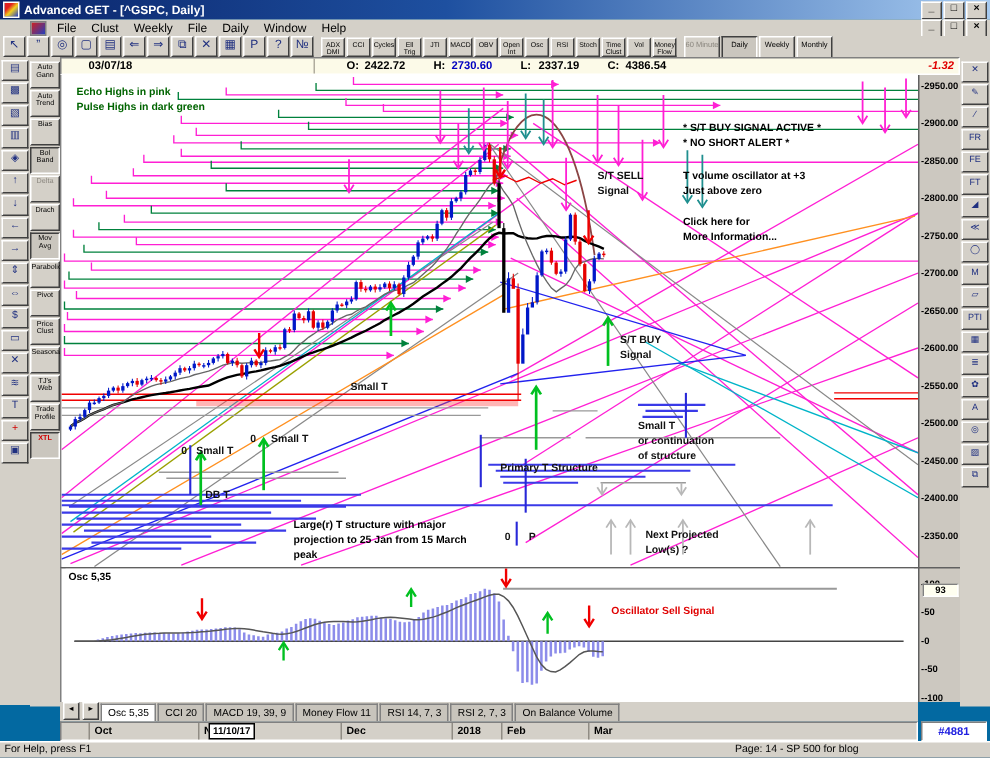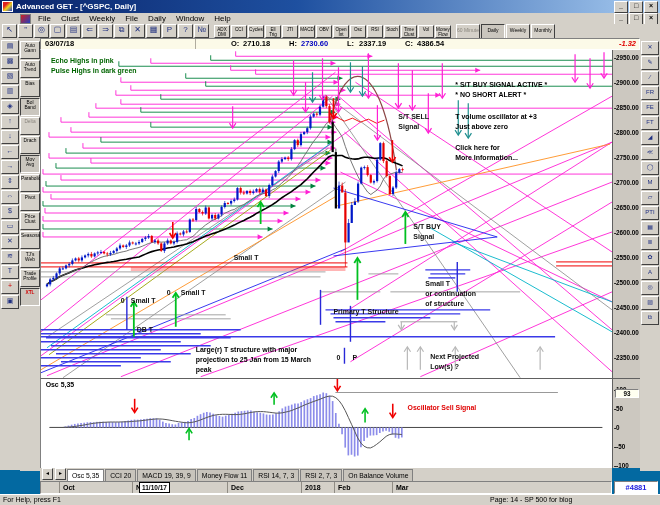--- a/index.html
+++ b/index.html
@@ -27,21 +27,21 @@
     border:1px solid;border-color:#fff #404040 #404040 #fff;font-size:4.6px;line-height:5px;
     text-align:center;overflow:hidden;padding-top:1px;box-sizing:border-box;}
   .tbperiod{width:22px;height:13px;margin-right:1px;background:#d4d0c8;color:#000;
     border:1px solid;border-color:#fff #404040 #404040 #fff;font-size:5px;line-height:5.5px;
     text-align:center;overflow:hidden;display:flex;align-items:center;justify-content:center;}
   .pressed{border-color:#404040 #fff #fff #404040 !important;background:#cac6be !important;}
   .disabled{color:#8a867e !important;}
   .quotebar{position:absolute;left:40px;top:38px;width:600px;height:12px;background:#fcfae8;
     border:1px solid;border-color:#808080 #fff #fff #808080;box-sizing:border-box;
     font-size:7.5px;font-weight:bold;color:#000;}
-  .qdate{position:absolute;left:1px;top:0;width:150px;height:10px;line-height:10px;padding-left:3px;
+  .qdate{position:absolute;left:1px;top:0;width:150px;height:10px;line-height:10px;padding-left:17px;
     border-right:1px solid #b0ac9e;}
   .qfield{position:absolute;top:0;height:10px;line-height:10px;}
   .qchange{position:absolute;right:3px;top:0;height:26px;line-height:10px;color:#e00000;font-style:italic;}
   .lefticons{position:absolute;left:0;top:38px;width:20px;height:430px;background:#d4d0c8;}
   .leftstudies{position:absolute;left:20px;top:38px;width:20px;height:430px;background:#d4d0c8;}
   .righticons{position:absolute;left:640px;top:38px;width:20px;height:430px;background:#d4d0c8;}
   .sicon{width:16px;height:12px;margin:0 auto 1px auto;background:#d4d0c8;color:#203080;
     border:1px solid;border-color:#fff #404040 #404040 #fff;font-size:7px;line-height:10px;text-align:center;}
   .studybtn{width:18px;min-height:14px;margin:0 auto 1px auto;background:#d4d0c8;color:#000;
     border:1px solid;border-color:#fff #404040 #404040 #fff;font-size:4.8px;line-height:5.2px;
@@ -145,21 +145,21 @@
       <div class="tbsep"></div>
       <div class="tbperiod disabled">60 Minute</div>
       <div class="tbperiod pressed">Daily</div>
       <div class="tbperiod">Weekly</div>
       <div class="tbperiod">Monthly</div>
     </div>
 
   <div class="quotebar">
     <span class="qdate">03/07/18</span>
     <span class="qfield" style="left:190px">O:</span>
-    <span class="qfield" style="left:202px">2710.18</span>
+    <span class="qfield" style="left:202px">2422.72</span>
     <span class="qfield" style="left:248px">H:</span>
     <span class="qfield" style="left:260px;color:#0000c0">2730.60</span>
     <span class="qfield" style="left:306px">L:</span>
     <span class="qfield" style="left:318px">2337.19</span>
     <span class="qfield" style="left:364px">C:</span>
     <span class="qfield" style="left:376px">4386.54</span>
     <span class="qchange">-1.32</span>
   </div>
 
   <div class="lefticons" id="lefticons" style="padding-top: 2px;">

